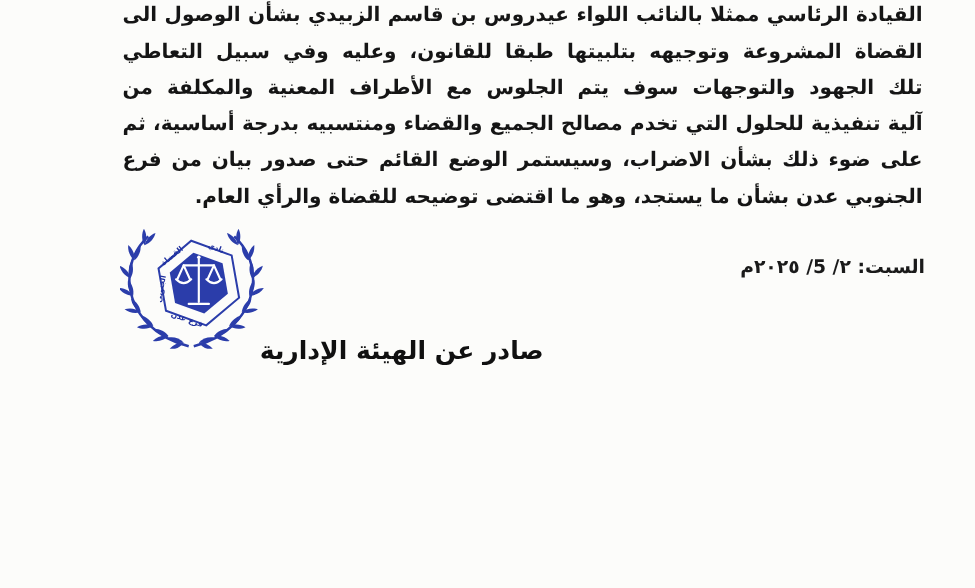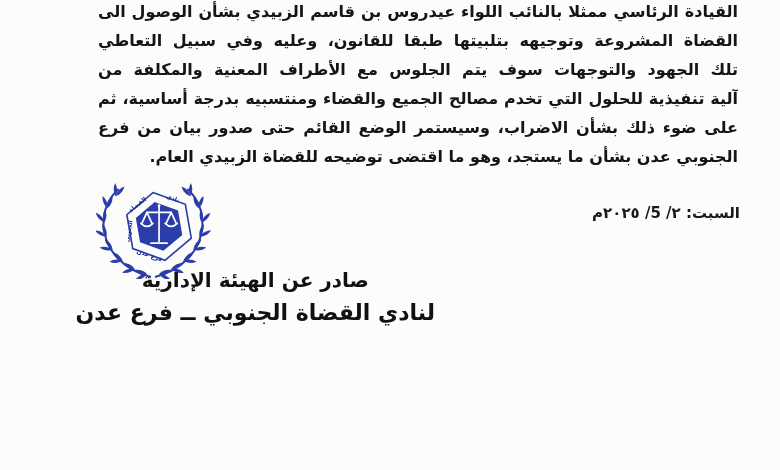--- a/index.html
+++ b/index.html
@@ -55,21 +55,21 @@
   }
   .em-stroke { stroke: #2b3daa; fill: none; }
   .em-fill   { fill: #2b3daa; }
   .em-text   { fill: #1e2f9e; font-family: "DejaVu Sans", sans-serif; font-weight: 700; }
   
   .signature {
     position: absolute;
     top: 265px;
     right: 345px;
     direction: rtl;
-    text-align: center;
+    text-align: left;
     color: #101010;
     white-space: nowrap;
   }
   .sig-line1 {
     font-size: 20px;
     font-weight: 700;
     line-height: 31px;
   }
   .sig-line2 {
     font-size: 22px;
@@ -81,21 +81,21 @@
 <body>
 
 <div class="page">
 
   <div class="body-text">
     <div class="body-line">القيادة الرئاسي ممثلا بالنائب اللواء عيدروس بن قاسم الزبيدي بشأن الوصول الى حل لمطالب</div>
     <div class="body-line">القضاة المشروعة وتوجيهه بتلبيتها طبقا للقانون، وعليه وفي سبيل التعاطي الإيجابي مع</div>
     <div class="body-line">تلك الجهود والتوجهات سوف يتم الجلوس مع الأطراف المعنية والمكلفة من الرئاسة للوصول الى</div>
     <div class="body-line">آلية تنفيذية للحلول التي تخدم مصالح الجميع والقضاء ومنتسبيه بدرجة أساسية، ثم التقرير</div>
     <div class="body-line">على ضوء ذلك بشأن الاضراب، وسيستمر الوضع القائم حتى صدور بيان من فرع نادي القضاة</div>
-    <div class="body-line last">الجنوبي عدن بشأن ما يستجد، وهو ما اقتضى توضيحه للقضاة الزبيدي العام.</div>
+    <div class="body-line last">الجنوبي عدن بشأن ما يستجد، وهو ما اقتضى توضيحه للقضاة والرأي العام.</div>
   </div>
 
   <div class="date-line">السبت: ٢/ 5/ ٢٠٢٥م</div>
 
   <svg class="emblem" viewBox="0 0 114 96" aria-hidden="true">
     <defs>
       <path id="lf" d="M0,0 C-2.2,-4 -2.2,-9 0,-13 C2.2,-9 2.2,-4 0,0 Z"></path>
     </defs>
 
     <g>
@@ -157,16 +157,15 @@
     </g>
 
     <text class="em-text" font-size="6" text-anchor="middle" transform="translate(75,18) rotate(21)">نادي</text>
     <text class="em-text" font-size="6" text-anchor="middle" transform="translate(42,24) rotate(-38)">القضاة</text>
     <text class="em-text" font-size="5.6" text-anchor="middle" transform="translate(34,49) rotate(-80)">الجنوبي</text>
     <text class="em-text" font-size="6" text-anchor="middle" transform="translate(52,74.5) rotate(19)">فرع عدن</text>
   </svg>
 
   <div class="signature">
     <div class="sig-line1">صادر عن الهيئة الإدارية</div>
-    <div class="sig-line2">لنادي القضاة الجنوبي ــ فرع عدن</div>
   </div>
 
 </div>
 
 </body></html>

